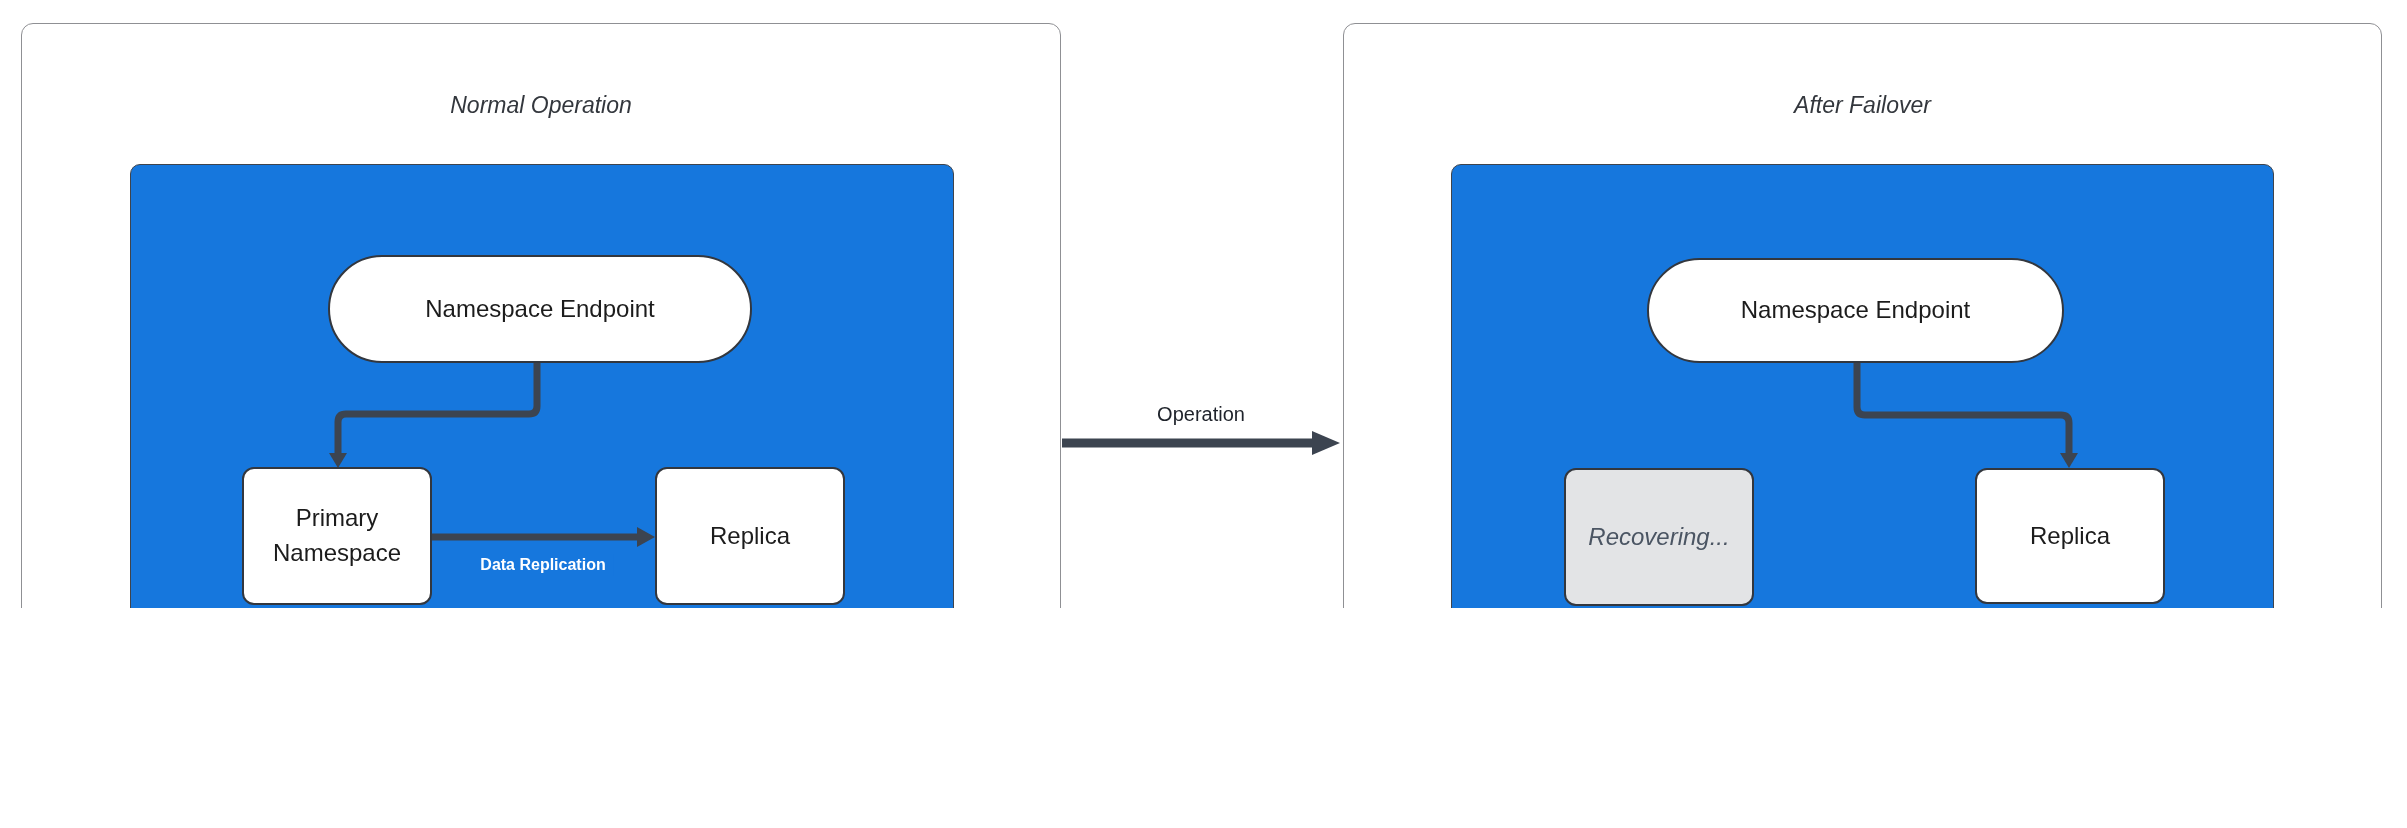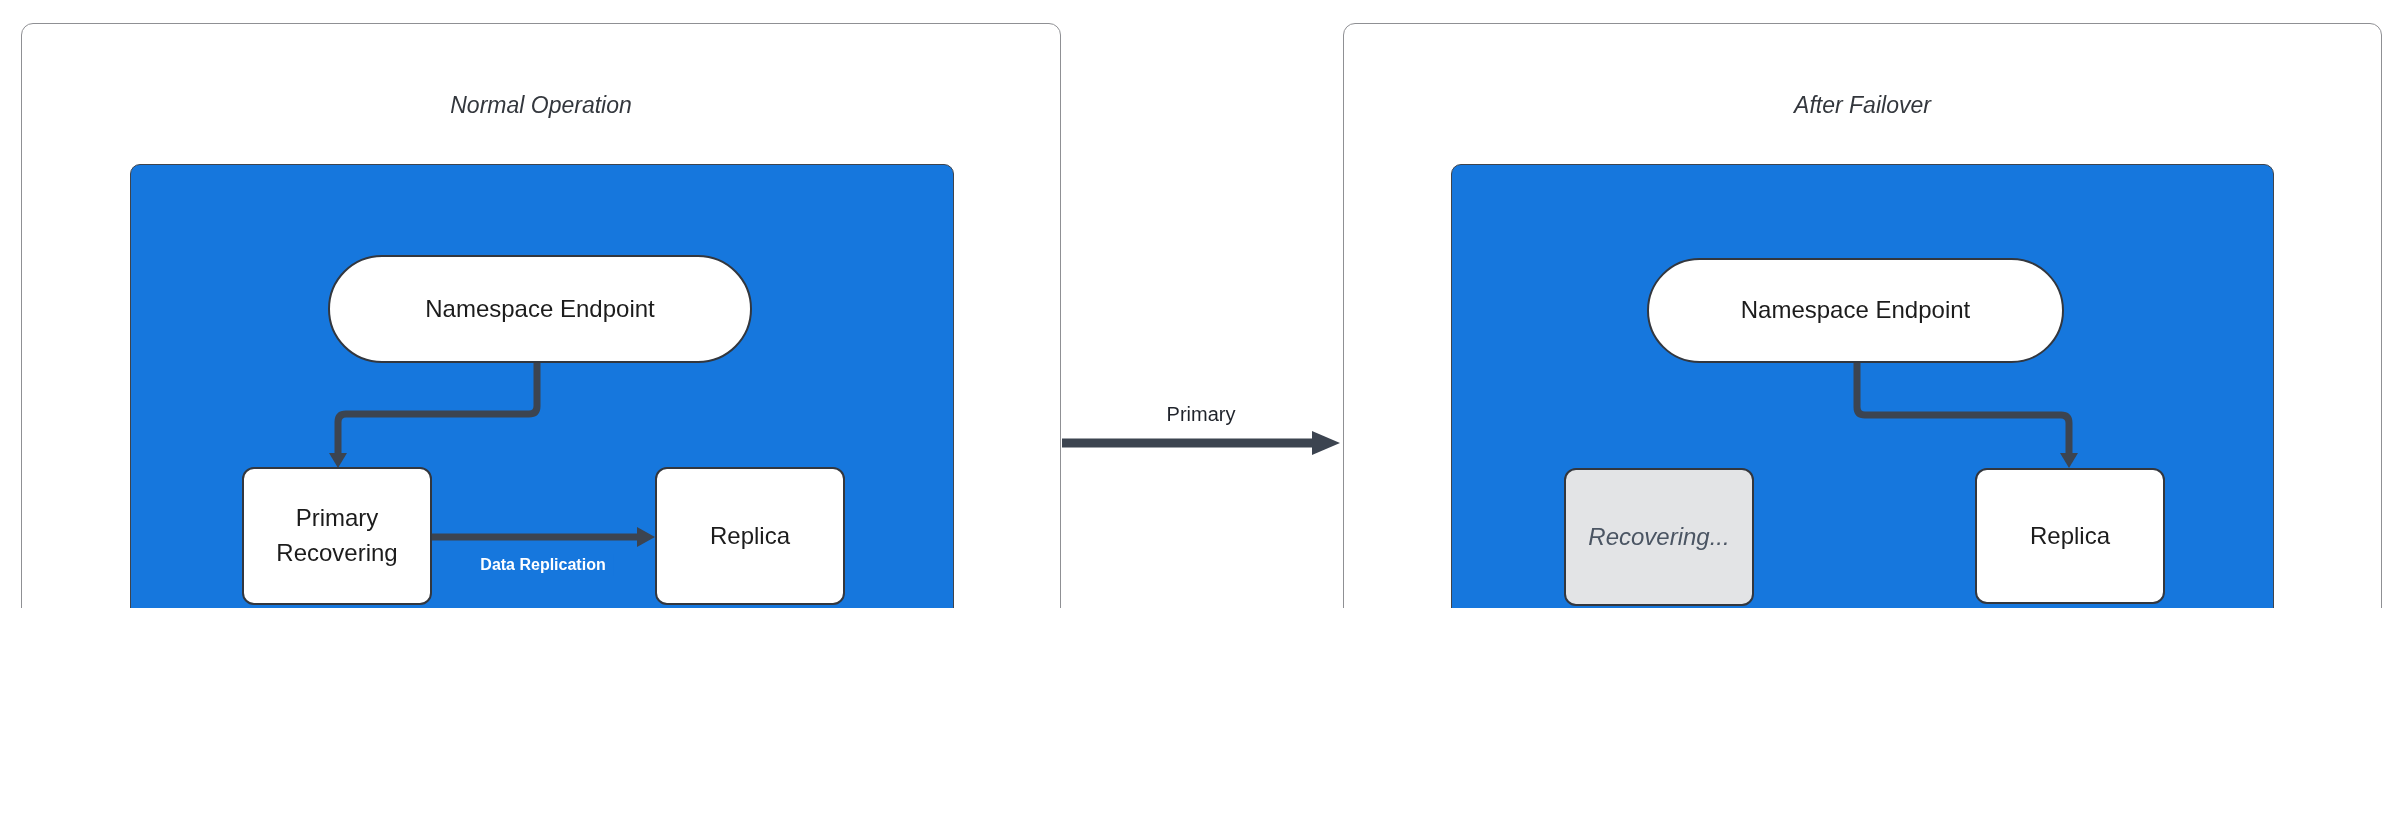--- a/index.html
+++ b/index.html
@@ -114,32 +114,32 @@
 
         <line class="edge-path" x1="301" y1="372" x2="506" y2="372"></line>
         <polygon class="edge-head" points="506,362 506,382 524,372"></polygon>
       </svg>
 
       <div class="node pill" style="left:197px; top:90px; width:424px; height:108px;">
         <span>Namespace Endpoint</span>
       </div>
 
       <div class="node rect" style="left:111px; top:302px; width:190px; height:138px;">
-        <span>Primary Recovering</span>
+        <span>Primary Namespace</span>
       </div>
 
       <div class="node rect" style="left:524px; top:302px; width:190px; height:138px;">
         <span>Replica</span>
       </div>
 
       <div class="edge-label" style="left:412px; top:372px;margin-top:28px;">Data Replication</div>
     </div>
   </section>
 
-  <div class="failover-label">Primary</div>
+  <div class="failover-label">Operation</div>
   <svg class="failover-svg" width="280" height="28" viewBox="0 0 280 28">
     <line x1="1" y1="14" x2="251" y2="14" stroke="#3c4450" stroke-width="9"></line>
     <polygon points="251,2 251,26 279,14" fill="#3c4450"></polygon>
   </svg>
 
   <section class="panel" style="left:1343px; top:23px; width:1039px; height:780px;padding-left:14px;">
     <h2 class="panel-title">After Failover</h2>
 
     <div class="cluster" style="left:107px; top:140px; width:823px; height:533px;">
 

